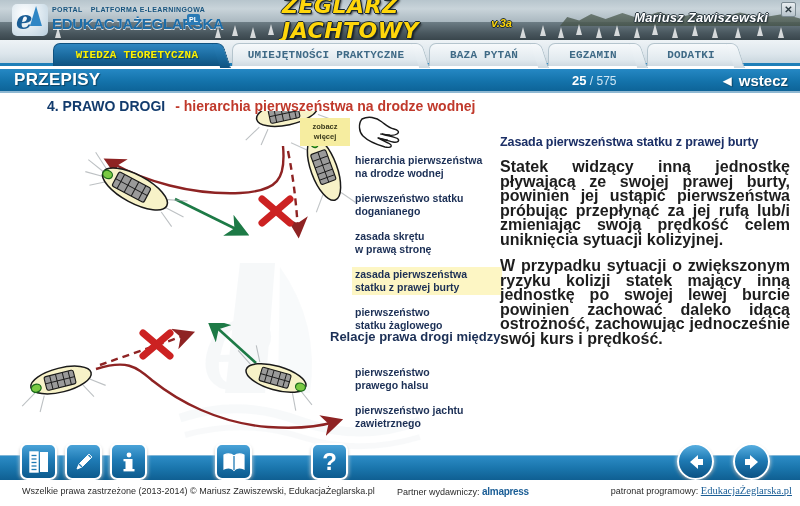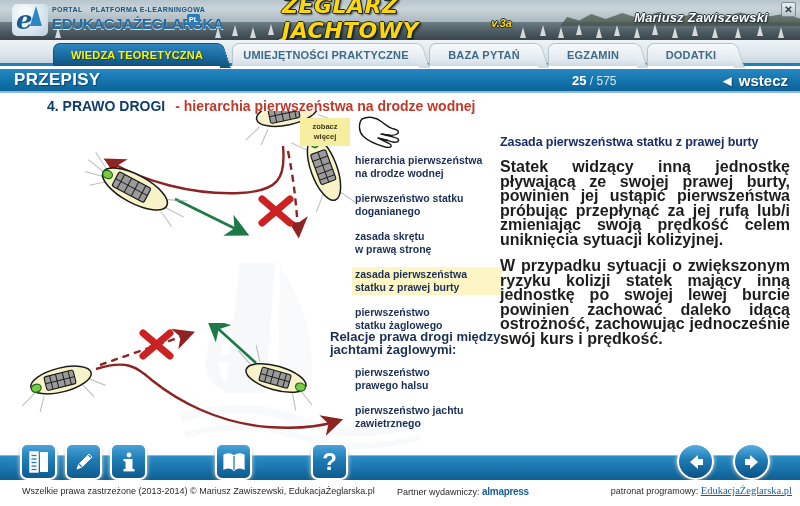--- a/index.html
+++ b/index.html
@@ -97,20 +97,21 @@
   .tab {
     position:absolute; top:3px; height:23px;
     display:flex; align-items:center; justify-content:center;
     font-size:11px; font-weight:bold; letter-spacing:.2px;
     color:#3f6a86; cursor:pointer;
     background:linear-gradient(180deg,#f6f9fb 0%,#e2eaef 70%,#cfdae1 100%);
     border:1px solid #b4c4cd; border-bottom:none;
     border-radius:7px 7px 0 0;
     padding:4px 10px;
     transform:skewX(0deg);
+    font-family:Liberation Mono, monospace;
   }
   .tab::after {
     content:""; position:absolute; right:-7px; top:-1px; width:10px; height:24px;
     background:inherit; border-right:1px solid #b4c4cd; border-top:1px solid #b4c4cd;
     transform:skewX(18deg); border-radius:0 6px 0 0;
   }
   .tab.active {
     background:linear-gradient(180deg,#2f86c0 0%,#1a6a9e 55%,#0f5280 100%);
     border-color:#0f5280; color:#fdf200; z-index:3;
     text-shadow:1px 1px 1px rgba(0,0,0,.45);
@@ -446,21 +447,20 @@
         <div>statku z prawej burty</div>
       </div>
       <div class="cl-item">
         <div>pierwszeństwo</div>
         <div>statku żaglowego</div>
       </div>
     </div>
 
     <div class="rel-head">
       <div>Relacje prawa drogi między</div>
-      <div>jachtami żaglowymi:</div>
     </div>
     <div class="rel-list">
       <div class="cl-item">
         <div>pierwszeństwo</div>
         <div>prawego halsu</div>
       </div>
       <div class="cl-item">
         <div>pierwszeństwo jachtu</div>
         <div>zawietrznego</div>
       </div>

